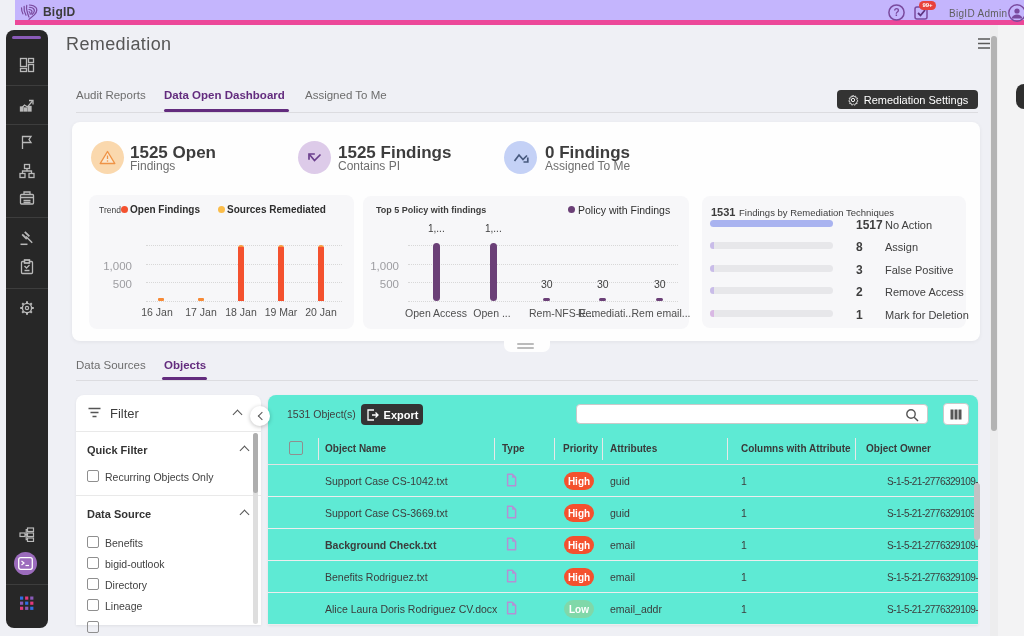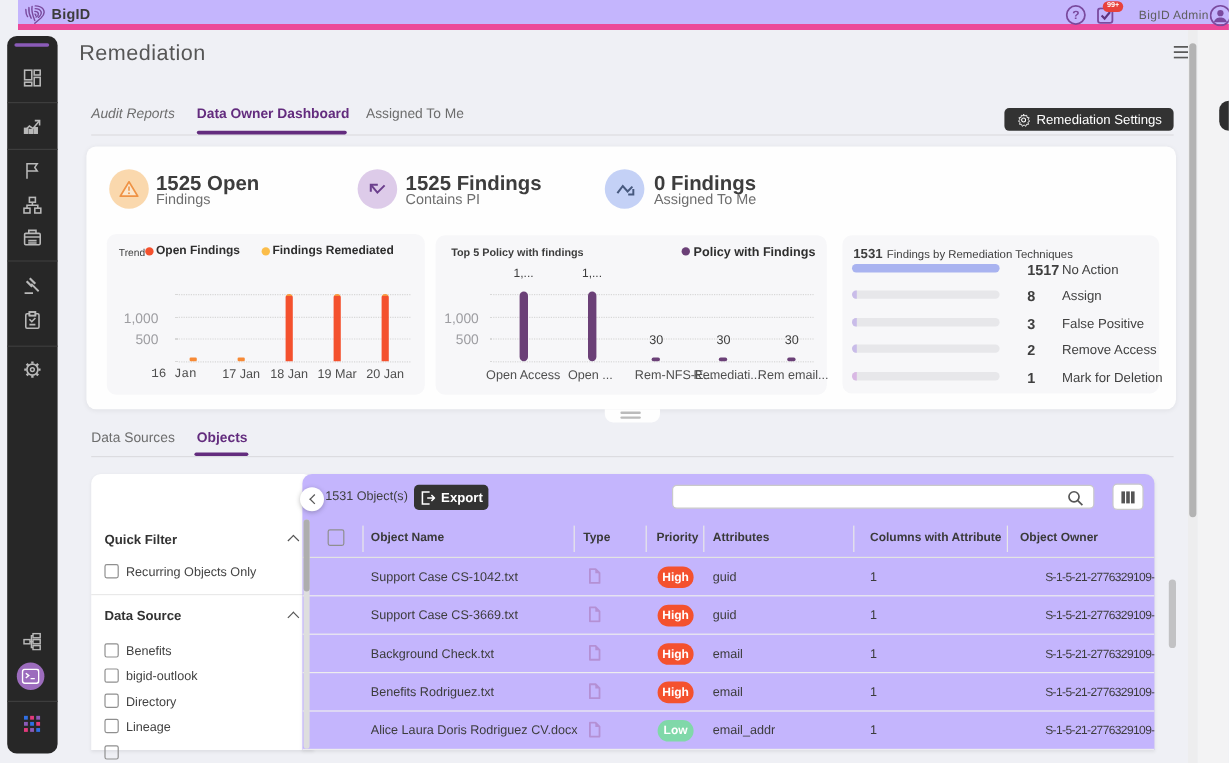--- a/index.html
+++ b/index.html
@@ -66,21 +66,21 @@
 #filter .fhead { position:absolute; left:0; top:0; width:185px; height:37px; border-bottom:1px solid #e9e9e9; }
 .fsect { font-weight:bold; font-size:11px; color:#333; position:absolute; left:11px; }
 .chk { position:absolute; width:12px; height:12px; border:1.5px solid #8f8f8f; border-radius:2px; }
 .chklab { position:absolute; font-size:10.5px; color:#424242; }
 .chev { position:absolute; width:7px; height:7px; border-left:1.5px solid #555; border-top:1.5px solid #555; transform:rotate(45deg); }
 #collapsebtn { position:absolute; left:250px; top:406px; width:20px; height:20px; background:#fff; border-radius:50%; box-shadow:0 1px 4px rgba(0,0,0,0.25); z-index:7; display:flex; align-items:center; justify-content:center; }
 #fscroll { position:absolute; left:252.5px; top:433px; width:5px; height:191px; background:#dedede; border-radius:2.5px; z-index:6; }
 #fscrollthumb { position:absolute; left:252.5px; top:433px; width:5px; height:60px; background:#aeaeae; border-radius:2.5px; z-index:7; }
 
 
-#table { position:absolute; left:252px; top:395px; width:710px; height:230px; background:#c4b5fd; border-radius:8px 8px 0 0; box-shadow:0 1px 3px rgba(0,0,0,0.07); z-index:5; overflow:hidden; }
+#table { position:absolute; left:268px; top:395px; width:710px; height:230px; background:#5eead4; border-radius:8px 8px 0 0; box-shadow:0 1px 3px rgba(0,0,0,0.07); z-index:5; overflow:hidden; }
 #objcount { position:absolute; left:19px; top:13px; font-size:10.5px; color:#3f3f3f; }
 #exportbtn { position:absolute; left:93px; top:9px; width:62px; height:21px; background:#333; border-radius:4px; color:#fff; font-size:11px; font-weight:bold; display:flex; align-items:center; justify-content:center; gap:5px; }
 #searchbox { position:absolute; left:308px; top:9px; width:352px; height:20px; border:1px solid #c9c9c9; border-radius:4px; background:#fff; }
 #colbtn { position:absolute; left:675px; top:8px; width:26px; height:22px; border:1px solid #c9c9c9; border-radius:4px; background:#fff; display:flex; align-items:center; justify-content:center; }
 .hrow { position:absolute; left:0; top:37px; width:772px; height:33px; border-bottom:1px solid #e3e3e3; font-size:10px; font-weight:bold; color:#3a3a3a; }
 .hcell { position:absolute; top:11px; }
 .vline { position:absolute; top:6px; width:1px; height:22px; background:#e8e8e8; }
 .trow { position:absolute; left:0; width:710px; height:32px; border-bottom:1px solid #ededee; font-size:10.5px; color:#3c3c3c; }
 .pill { position:absolute; left:296px; top:7px; width:30px; height:18px; border-radius:9px; color:#fff; font-size:10px; font-weight:bold; display:flex; align-items:center; justify-content:center; }
 .pill.high { background:#f4512e; }
@@ -229,22 +229,22 @@
 </div>
 
 <div id="title">Remediation</div>
 <svg id="burger" width="15" height="11" viewBox="0 0 15 11">
     <g stroke="#5a5a5a" stroke-width="1.5">
       <path d="M0 1 L15 1 M0 5.5 L15 5.5 M0 10 L15 10"></path>
     </g>
   </svg>
 
 <div class="tabs1">
-  <span style="position:absolute; left:0; white-space:nowrap;font-style:italic;">Audit Reports</span>
-  <span style="position:absolute; left:88px; white-space:nowrap; color:#632c7e; font-weight:bold;">Data Owner Dashboard</span>
+  <span style="position:absolute; left:0; white-space:nowrap;">Audit Reports</span>
+  <span style="position:absolute; left:88px; white-space:nowrap; color:#632c7e; font-weight:bold;">Data Open Dashboard</span>
   <span style="position:absolute; left:229px; white-space:nowrap;">Assigned To Me</span>
 </div>
 <div id="tabline1"></div>
 <div id="underline1"></div>
 <div id="settingsbtn">
   <svg width="12" height="12" viewBox="0 0 16 16">
       <g fill="none" stroke="#fff" stroke-width="1.2">
         <circle cx="8" cy="8" r="2.2"></circle>
         <path d="M8 1.5 L9.2 3.5 L11.5 2.8 L11.8 5.2 L14.2 5.5 L13 7.5 L14.8 9.2 L12.8 10.5 L13.5 12.8 L11.2 12.8 L10.5 15 L8.5 13.5 L6.5 15 L5.8 12.8 L3.5 12.8 L4.2 10.5 L2.2 9.2 L4 7.5 L2.8 5.5 L5.2 5.2 L5.5 2.8 L7.8 3.5 Z" stroke-width="1"></path>
       </g>
@@ -285,45 +285,45 @@
       </svg>
   </div>
   <div class="statnum" style="left:473px; top:21px;">0 Findings</div>
   <div class="statlab" style="left:473px; top:37px;">Assigned To Me</div>
 
   <div class="card" style="left:17px; top:73px; width:265px; height:134px;">
     <span style="position:absolute; left:10px; top:10px; font-size:8.5px; font-weight:normal; color:#3d3d3d;">Trend</span>
     <span class="legdot" style="position:absolute; left:32px; top:11px; background:#f4512e;"></span>
     <span style="position:absolute; left:41px; top:9px; font-size:10px; font-weight:bold; color:#2e2e2e; white-space:nowrap;">Open Findings</span>
     <span class="legdot" style="position:absolute; left:129px; top:11px; background:#fbbd4a;"></span>
-    <span style="position:absolute; left:138px; top:9px; font-size:10px; font-weight:bold; color:#2e2e2e; white-space:nowrap;">Findings Remediated</span>
+    <span style="position:absolute; left:138px; top:9px; font-size:10px; font-weight:bold; color:#2e2e2e; white-space:nowrap;">Sources Remediated</span>
 
     <div class="gridline" style="left:57px; top:50px; width:196px;"></div>
     <div class="gridline" style="left:57px; top:69px; width:196px;"></div>
     <div class="gridline" style="left:57px; top:87px; width:196px;"></div>
     <div class="gridline" style="left:57px; top:106px; width:196px;"></div>
     <div class="ylab" style="right:222px; top:63px; left:auto;">1,000</div>
     <div class="ylab" style="right:222px; top:81px; left:auto;">500</div>
 
     <div class="bar" style="left:69px; top:103px; width:6px; height:3px; background:#f78a36; border-radius:1px;"></div>
     <div class="bar" style="left:109px; top:103px; width:6px; height:3px; background:#f78a36; border-radius:1px;"></div>
     <div class="bar" style="left:149px; top:50px; width:6px; height:56px; background:linear-gradient(#f9973c 0 2px, #f4512e 2px);"></div>
     <div class="bar" style="left:189px; top:50px; width:6px; height:56px; background:linear-gradient(#f9973c 0 2px, #f4512e 2px);"></div>
     <div class="bar" style="left:229px; top:50px; width:6px; height:56px; background:linear-gradient(#f9973c 0 2px, #f4512e 2px);"></div>
-    <div class="xlab" style="left:56px; top:110px;font-family:Liberation Mono, monospace;">16 Jan</div>
+    <div class="xlab" style="left:68px; top:110px;">16 Jan</div>
     <div class="xlab" style="left:112px; top:110px;">17 Jan</div>
     <div class="xlab" style="left:152px; top:110px;">18 Jan</div>
     <div class="xlab" style="left:192px; top:110px;">19 Mar</div>
     <div class="xlab" style="left:232px; top:110px;">20 Jan</div>
   </div>
 
   <div class="card" style="left:291px; top:74px; width:326px; height:133px;">
     <span style="position:absolute; left:13px; top:9px; font-size:9px; font-weight:bold; color:#3d3d3d;">Top 5 Policy with findings</span>
     <span class="legdot" style="position:absolute; left:205px; top:10px; background:#6b4077;"></span>
-    <span style="position:absolute; left:215px; top:8px; font-size:10.5px; font-weight:bold; color:#2e2e2e; white-space:nowrap;">Policy with Findings</span>
+    <span style="position:absolute; left:215px; top:8px; font-size:10.5px; font-weight:normal; color:#2e2e2e; white-space:nowrap;">Policy with Findings</span>
     <div class="gridline" style="left:45px; top:49px; width:270px;"></div>
     <div class="gridline" style="left:45px; top:68px; width:270px;"></div>
     <div class="gridline" style="left:45px; top:86px; width:270px;"></div>
     <div class="gridline" style="left:45px; top:105px; width:270px;"></div>
     <div class="ylab" style="right:290px; top:62px; left:auto;">1,000</div>
     <div class="ylab" style="right:290px; top:80px; left:auto;">500</div>
     <div style="position:absolute; left:65px; top:27px; font-size:10px; color:#3d3d3d;">1,...</div>
     <div style="position:absolute; left:122px; top:27px; font-size:10px; color:#3d3d3d;">1,...</div>
     <div style="position:absolute; left:178px; top:82px; font-size:10.5px; color:#3d3d3d;">30</div>
     <div style="position:absolute; left:234px; top:82px; font-size:10.5px; color:#3d3d3d;">30</div>
@@ -368,20 +368,29 @@
 <div id="handle"></div>
 
 <div id="tabs2">
   <span style="position:absolute; left:0; white-space:nowrap;">Data Sources</span>
   <span style="position:absolute; left:88px; white-space:nowrap; color:#632c7e; font-weight:bold;">Objects</span>
 </div>
 <div id="tabline2"></div>
 <div id="underline2"></div>
 
 <div id="filter">
+  <div class="fhead">
+    <svg style="position:absolute; left:12px; top:12px;" width="13" height="12" viewBox="0 0 13 12">
+        <g stroke="#555" stroke-width="1.4">
+          <path d="M0.5 1.5 L12.5 1.5 M2.5 5.5 L10.5 5.5 M4.5 9.5 L8.5 9.5"></path>
+        </g>
+      </svg>
+    <span style="position:absolute; left:34px; top:11px; font-size:13px; color:#3d3d3d;">Filter</span>
+    <div class="chev" style="left:158px; top:16px;"></div>
+  </div>
   <div class="fsect" style="top:49px;">Quick Filter</div>
   <div class="chev" style="left:165px; top:52px;"></div>
   <div class="chk" style="left:11px; top:75px;"></div>
   <div class="chklab" style="left:29px; top:76px;">Recurring Objects Only</div>
   <div style="position:absolute; left:0; top:100px; width:185px; height:1px; background:#e9e9e9;"></div>
   <div class="fsect" style="top:113px;">Data Source</div>
   <div class="chev" style="left:165px; top:116px;"></div>
   <div class="chk" style="left:11px; top:141px;"></div>
   <div class="chklab" style="left:29px; top:142px;">Benefits</div>
   <div class="chk" style="left:11px; top:162px;"></div>
@@ -455,21 +464,21 @@
     <svg style="position:absolute; left:238px; top:7.5px;" width="11" height="14" viewBox="0 0 11 14">
         <path d="M1.6 1.2 L6.3 1.2 L9.6 4.5 L9.6 12.8 L1.6 12.8 Z" fill="none" stroke="#b490d4" stroke-width="1.5" stroke-linejoin="round"></path>
         <path d="M6.1 1 L6.1 4.8 L9.8 4.8 Z" fill="#b490d4"></path>
       </svg>
     <div class="pill high">High</div>
     <div style="position:absolute; left:342px; top:10px;">guid</div>
     <div style="position:absolute; left:473px; top:10px;">1</div>
     <div style="position:absolute; left:619px; top:11px; white-space:nowrap; font-size:10px; letter-spacing:-0.5px;">S-1-5-21-2776329109-3</div>
   </div>
   <div class="trow" style="top:134px;">
-    <div style="position:absolute; left:57px; top:10px;">Background Check.txt</div>
+    <div style="position:absolute; left:57px; top:10px;font-weight:bold;">Background Check.txt</div>
     <svg style="position:absolute; left:238px; top:7.5px;" width="11" height="14" viewBox="0 0 11 14">
         <path d="M1.6 1.2 L6.3 1.2 L9.6 4.5 L9.6 12.8 L1.6 12.8 Z" fill="none" stroke="#b490d4" stroke-width="1.5" stroke-linejoin="round"></path>
         <path d="M6.1 1 L6.1 4.8 L9.8 4.8 Z" fill="#b490d4"></path>
       </svg>
     <div class="pill high">High</div>
     <div style="position:absolute; left:342px; top:10px;">email</div>
     <div style="position:absolute; left:473px; top:10px;">1</div>
     <div style="position:absolute; left:619px; top:11px; white-space:nowrap; font-size:10px; letter-spacing:-0.5px;">S-1-5-21-2776329109-3</div>
   </div>
   <div class="trow" style="top:166px;">

